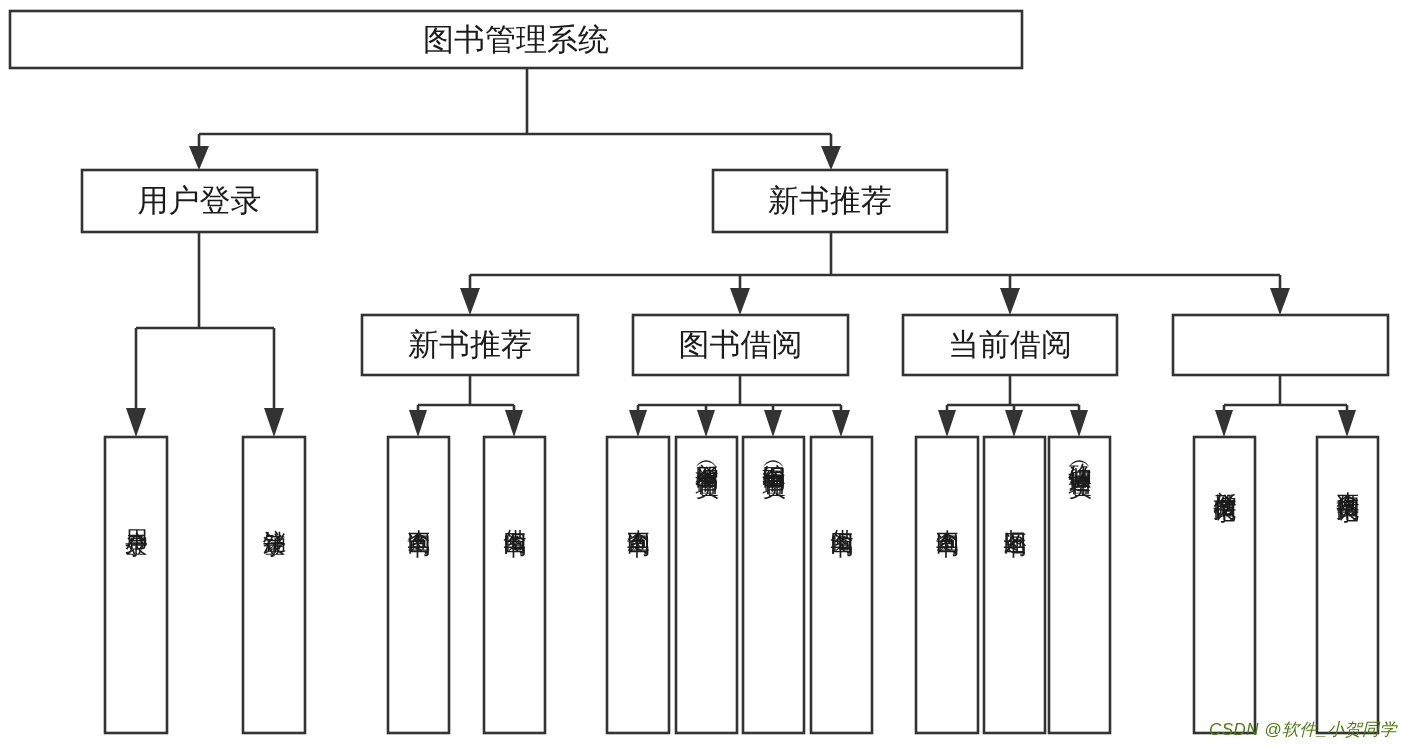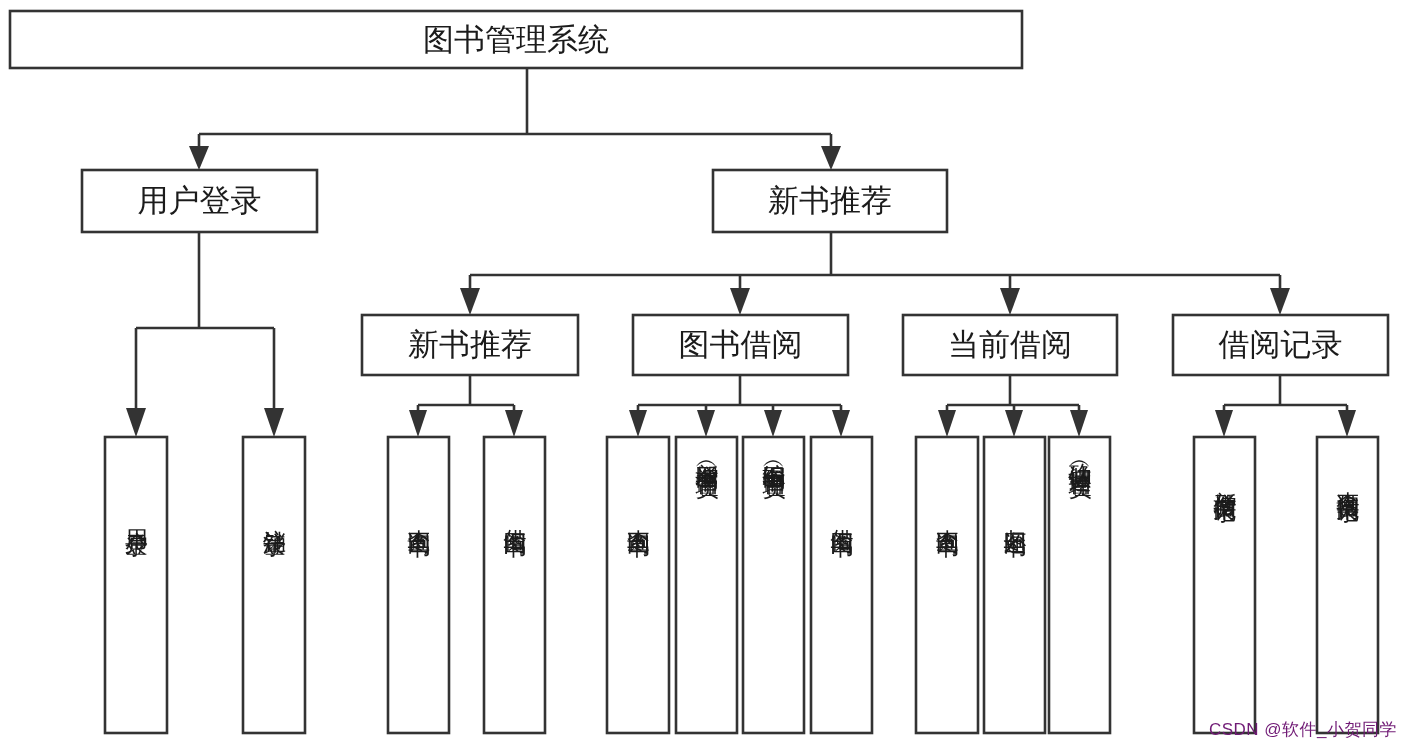--- a/index.html
+++ b/index.html
@@ -37,26 +37,27 @@
     stroke-linecap: butt;
   }
   .arrow-head {
     fill: #333333;
     stroke: none;
   }
   .watermark {
     position: absolute;
     right: 8px;
     bottom: 6px;
-    color: #701a75;
+    color: #4d7c0f;
     font-size: 17px;
     font-family: "Liberation Sans", "DejaVu Sans", sans-serif;
     white-space: nowrap;
     pointer-events: none;
     letter-spacing: 0.5px;
+    font-style: italic;
   }
   .vert-text-box {
     position: absolute;
     display: flex;
     align-items: flex-start;
     justify-content: center;
     box-sizing: border-box;
     pointer-events: none;
   }
   .vert-text {
@@ -178,21 +179,20 @@
   </svg>
 
   <div class="horiz-label" style="left:10px; top:11px; width:1012px; height:57px;">图书管理系统</div>
 
   <div class="horiz-label" style="left:82px; top:170px; width:235px; height:62px;">用户登录</div>
   <div class="horiz-label" style="left:713px; top:170px; width:234px; height:62px;">新书推荐</div>
 
   <div class="horiz-label" style="left:362px; top:315px; width:216px; height:60px;">新书推荐</div>
   <div class="horiz-label" style="left:903px; top:315px; width:214px; height:60px;">当前借阅</div>
   <div class="horiz-label" style="left:633px; top:315px; width:215px; height:60px;">图书借阅</div>
-  <div class="horiz-label" style="left:1173px; top:315px; width:215px; height:60px;">借阅记录</div>
 
   <div class="vert-text-box" style="left:105px; top:437px; width:62px; height:296px; padding-top:74px;">
     <span class="vert-text">用户登录</span>
   </div>
   <div class="vert-text-box" style="left:243px; top:437px; width:62px; height:296px; padding-top:74px;">
     <span class="vert-text">注销登录</span>
   </div>
 
   <div class="vert-text-box" style="left:388px; top:437px; width:61px; height:296px; padding-top:74px;">
     <span class="vert-text">查询图书</span>

